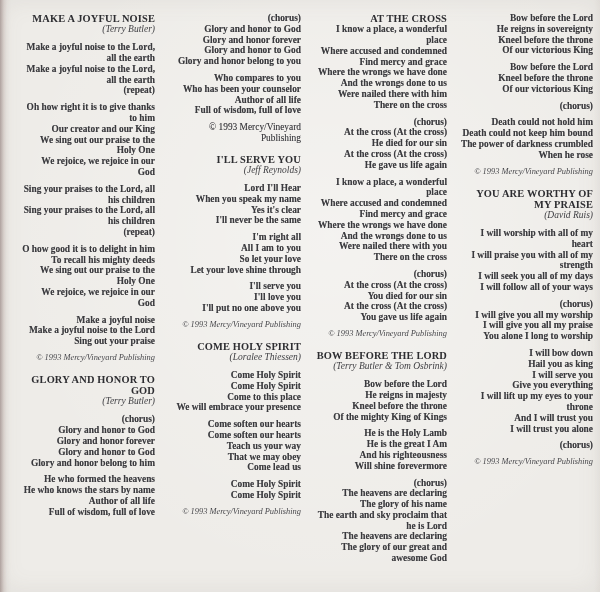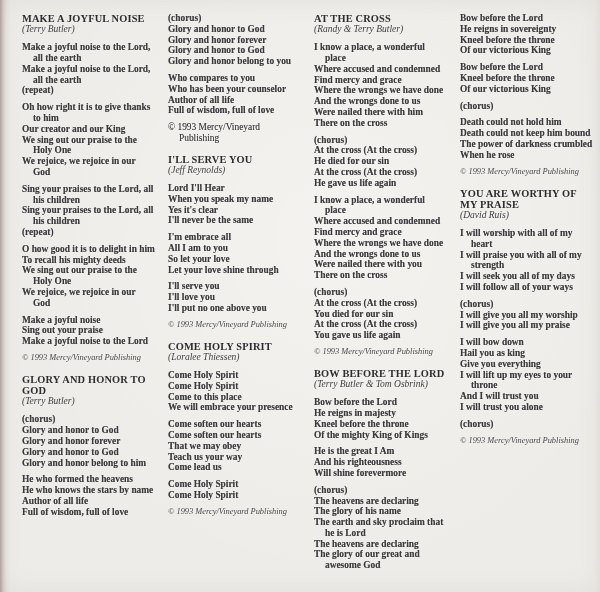--- a/index.html
+++ b/index.html
@@ -10,20 +10,21 @@
   }
   .page{
     position:relative;
     width:600px;height:592px;
     background:
       radial-gradient(ellipse at 55% 40%, rgba(255,255,255,0.35), rgba(0,0,0,0) 70%),
       linear-gradient(90deg, #b2a5a2 0px, #c9bfbb 2px, #ddd6d2 4px, #e9e6e2 7px, #eeece8 11px, #eeece8 99%, #e9e6e2 100%),
       #eeece8;
     box-shadow: inset 0 0 24px rgba(120,110,100,0.10);
     color:#3a3a3e;
+    text-align:right;
   }
   .cols{
     display:flex;
     padding:13px 6px 0 22px;
     gap:13px;
   }
   .col{ width:133px; flex:0 0 133px; }
   .title{
     font-weight:bold;
     font-size:10.4px;
@@ -89,22 +90,22 @@
           <div class="line">(repeat)</div>
         </div>
         <div class="stanza">
           <div class="line">O how good it is to delight in him</div>
           <div class="line">To recall his mighty deeds</div>
           <div class="line">We sing out our praise to the Holy One</div>
           <div class="line">We rejoice, we rejoice in our God</div>
         </div>
         <div class="stanza">
           <div class="line">Make a joyful noise</div>
+          <div class="line">Make a joyful noise to the Lord</div>
           <div class="line">Sing out your praise</div>
-          <div class="line">Make a joyful noise to the Lord</div>
         </div>
         <div class="copyright">© 1993 Mercy/Vineyard Publishing</div>
         <div class="title">GLORY AND HONOR TO GOD</div>
         <div class="author">(Terry Butler)</div>
         <div class="stanza">
           <div class="line">(chorus)</div>
           <div class="line">Glory and honor to God</div>
           <div class="line">Glory and honor forever</div>
           <div class="line">Glory and honor to God</div>
           <div class="line">Glory and honor belong to him</div>
@@ -133,21 +134,21 @@
         <div class="copyright-plain">© 1993 Mercy/Vineyard Publishing</div>
         <div class="title">I'LL SERVE YOU</div>
         <div class="author">(Jeff Reynolds)</div>
         <div class="stanza">
           <div class="line">Lord I'll Hear</div>
           <div class="line">When you speak my name</div>
           <div class="line">Yes it's clear</div>
           <div class="line">I'll never be the same</div>
         </div>
         <div class="stanza">
-          <div class="line">I'm embrace all</div>
+          <div class="line">I'm right all</div>
           <div class="line">All I am to you</div>
           <div class="line">So let your love</div>
           <div class="line">Let your love shine through</div>
         </div>
         <div class="stanza">
           <div class="line">I'll serve you</div>
           <div class="line">I'll love you</div>
           <div class="line">I'll put no one above you</div>
         </div>
         <div class="copyright">© 1993 Mercy/Vineyard Publishing</div>
@@ -155,33 +156,32 @@
         <div class="author">(Loralee Thiessen)</div>
         <div class="stanza">
           <div class="line">Come Holy Spirit</div>
           <div class="line">Come Holy Spirit</div>
           <div class="line">Come to this place</div>
           <div class="line">We will embrace your presence</div>
         </div>
         <div class="stanza">
           <div class="line">Come soften our hearts</div>
           <div class="line">Come soften our hearts</div>
+          <div class="line">Teach us your way</div>
           <div class="line">That we may obey</div>
-          <div class="line">Teach us your way</div>
           <div class="line">Come lead us</div>
         </div>
         <div class="stanza">
           <div class="line">Come Holy Spirit</div>
           <div class="line">Come Holy Spirit</div>
         </div>
         <div class="copyright">© 1993 Mercy/Vineyard Publishing</div>
       </div>
       <div class="col">
         <div class="title">AT THE CROSS</div>
-        <div class="author">(Randy &amp; Terry Butler)</div>
         <div class="stanza">
           <div class="line">I know a place, a wonderful place</div>
           <div class="line">Where accused and condemned</div>
           <div class="line">Find mercy and grace</div>
           <div class="line">Where the wrongs we have done</div>
           <div class="line">And the wrongs done to us</div>
           <div class="line">Were nailed there with him</div>
           <div class="line">There on the cross</div>
         </div>
         <div class="stanza">
@@ -210,20 +210,21 @@
         <div class="copyright">© 1993 Mercy/Vineyard Publishing</div>
         <div class="title">BOW BEFORE THE LORD</div>
         <div class="author">(Terry Butler &amp; Tom Osbrink)</div>
         <div class="stanza">
           <div class="line">Bow before the Lord</div>
           <div class="line">He reigns in majesty</div>
           <div class="line">Kneel before the throne</div>
           <div class="line">Of the mighty King of Kings</div>
         </div>
         <div class="stanza">
+          <div class="line">He is the Holy Lamb</div>
           <div class="line">He is the great I Am</div>
           <div class="line">And his righteousness</div>
           <div class="line">Will shine forevermore</div>
         </div>
         <div class="stanza">
           <div class="line">(chorus)</div>
           <div class="line">The heavens are declaring</div>
           <div class="line">The glory of his name</div>
           <div class="line">The earth and sky proclaim that he is Lord</div>
           <div class="line">The heavens are declaring</div>
@@ -257,24 +258,26 @@
         <div class="stanza">
           <div class="line">I will worship with all of my heart</div>
           <div class="line">I will praise you with all of my strength</div>
           <div class="line">I will seek you all of my days</div>
           <div class="line">I will follow all of your ways</div>
         </div>
         <div class="stanza">
           <div class="line">(chorus)</div>
           <div class="line">I will give you all my worship</div>
           <div class="line">I will give you all my praise</div>
+          <div class="line">You alone I long to worship</div>
         </div>
         <div class="stanza">
           <div class="line">I will bow down</div>
           <div class="line">Hail you as king</div>
+          <div class="line">I will serve you</div>
           <div class="line">Give you everything</div>
           <div class="line">I will lift up my eyes to your throne</div>
           <div class="line">And I will trust you</div>
           <div class="line">I will trust you alone</div>
         </div>
         <div class="stanza">
           <div class="line">(chorus)</div>
         </div>
         <div class="copyright">© 1993 Mercy/Vineyard Publishing</div>
       </div>

